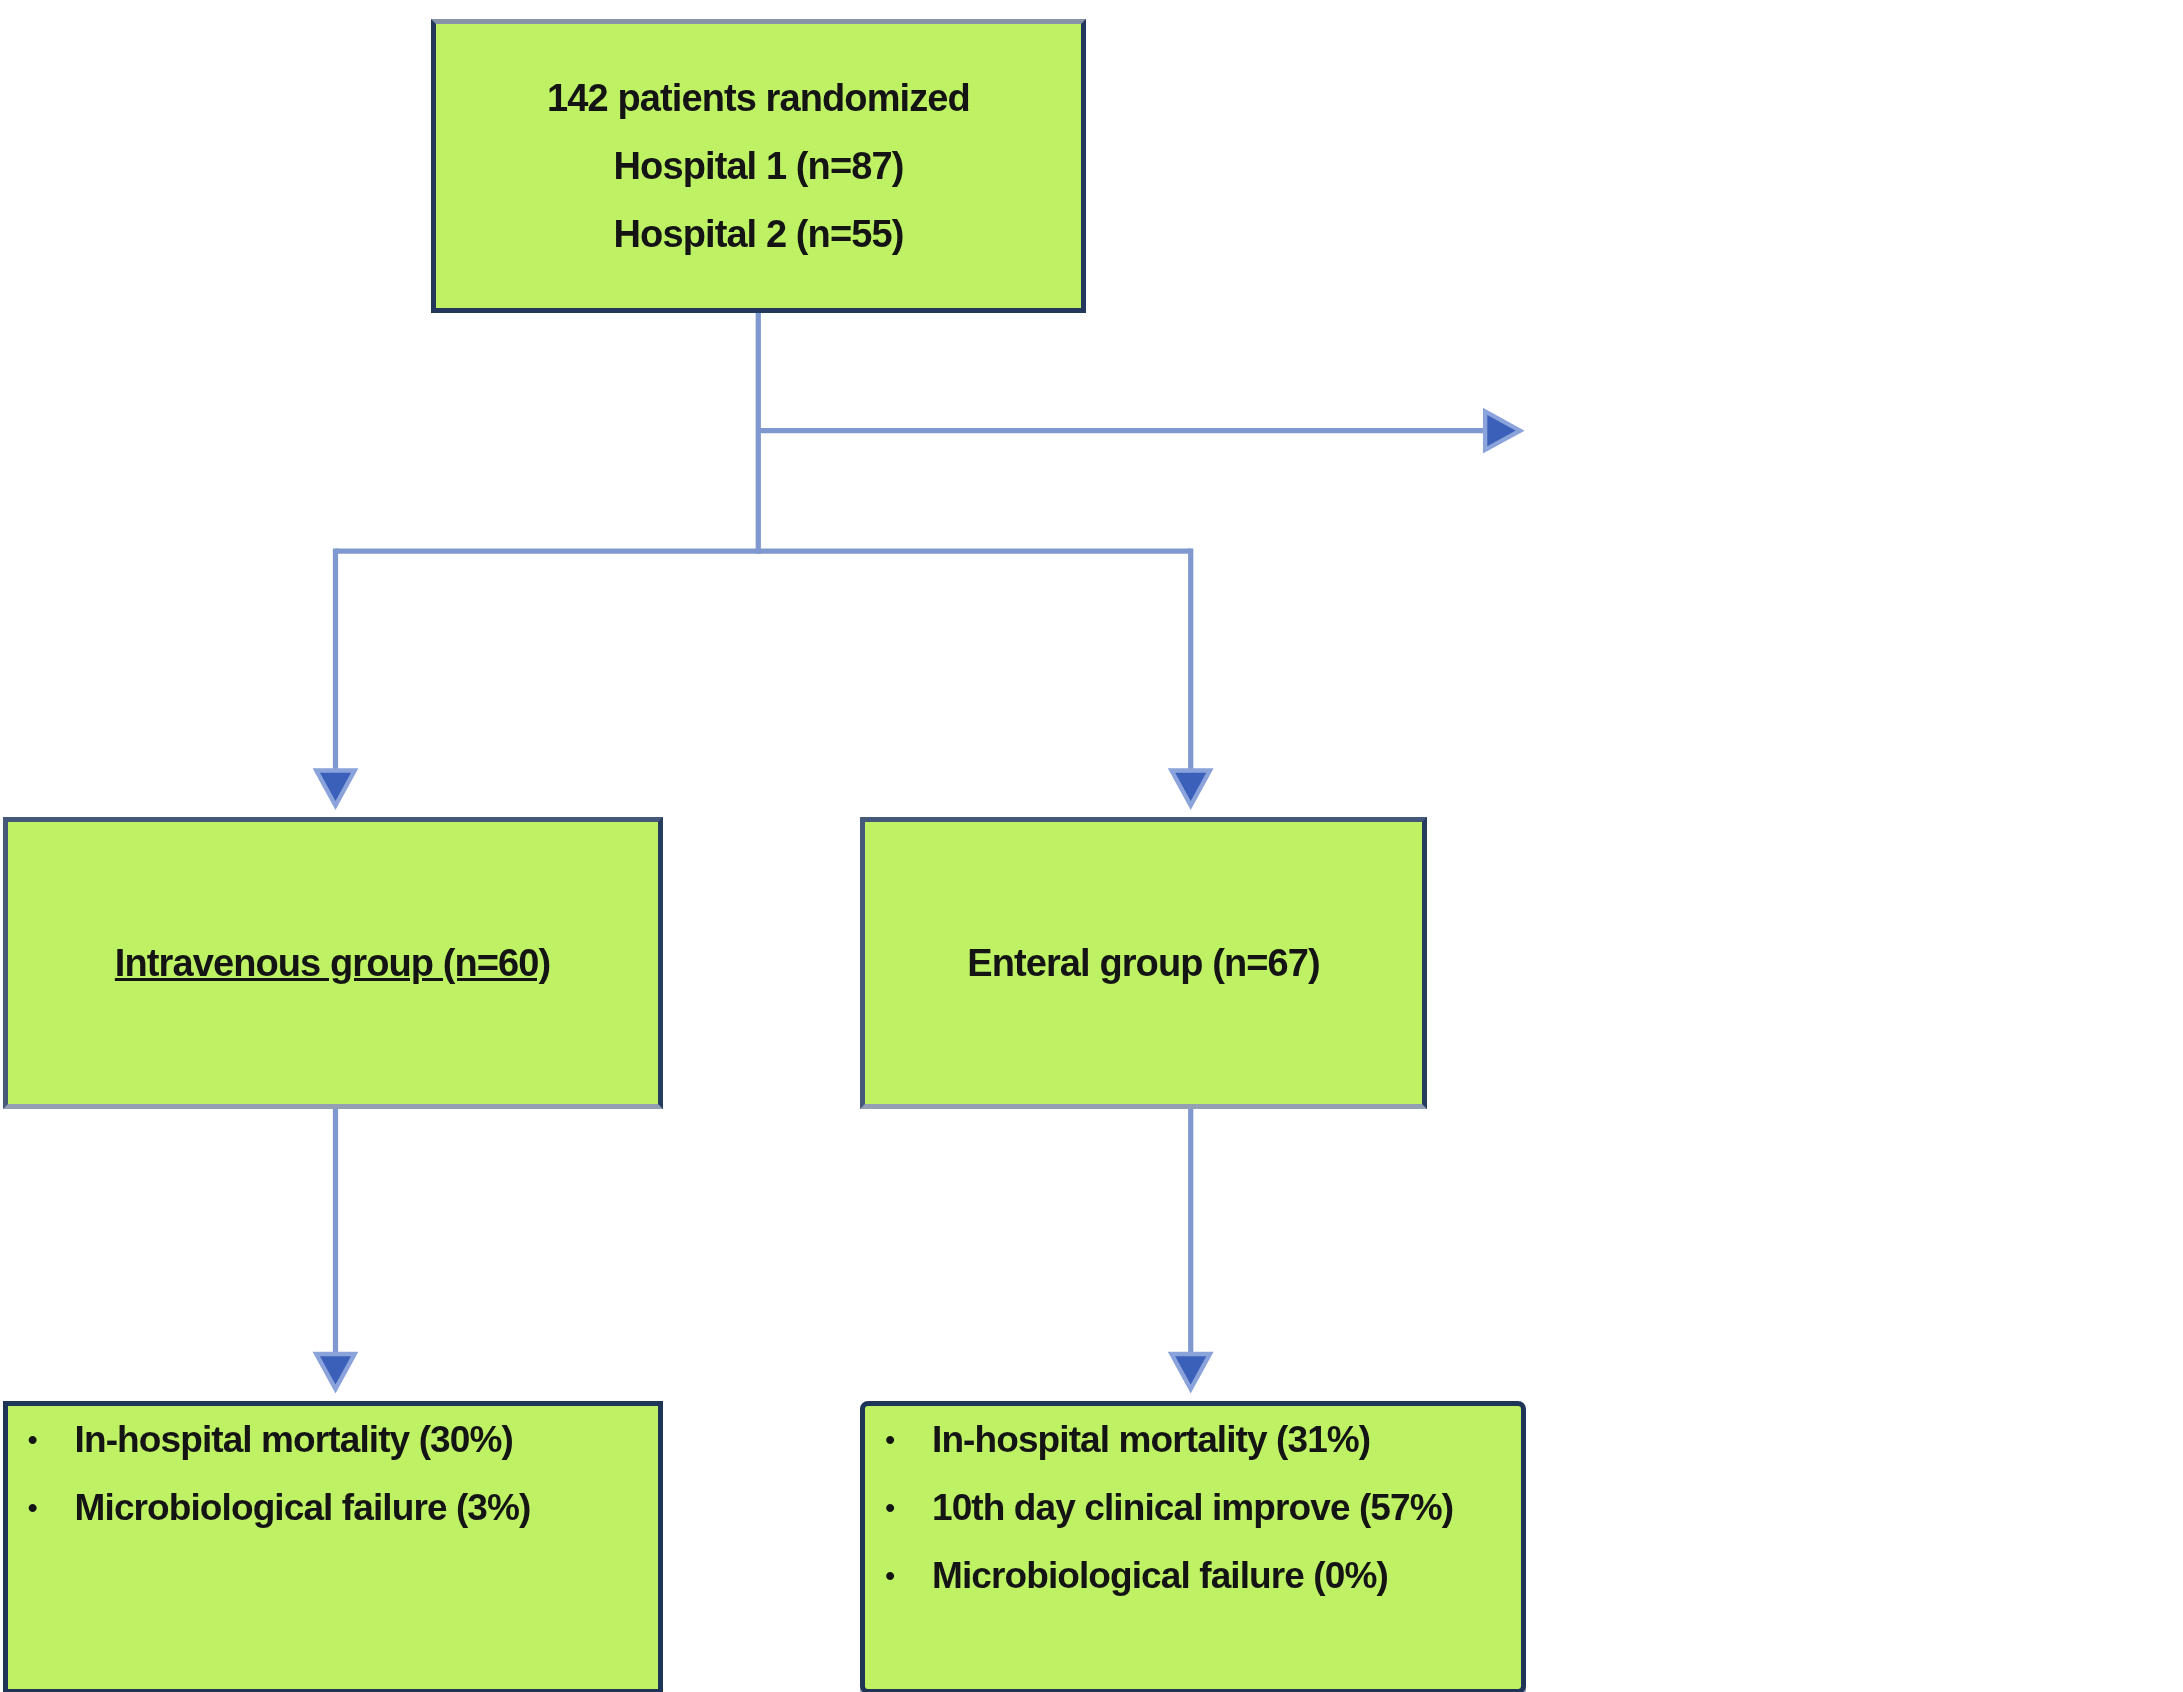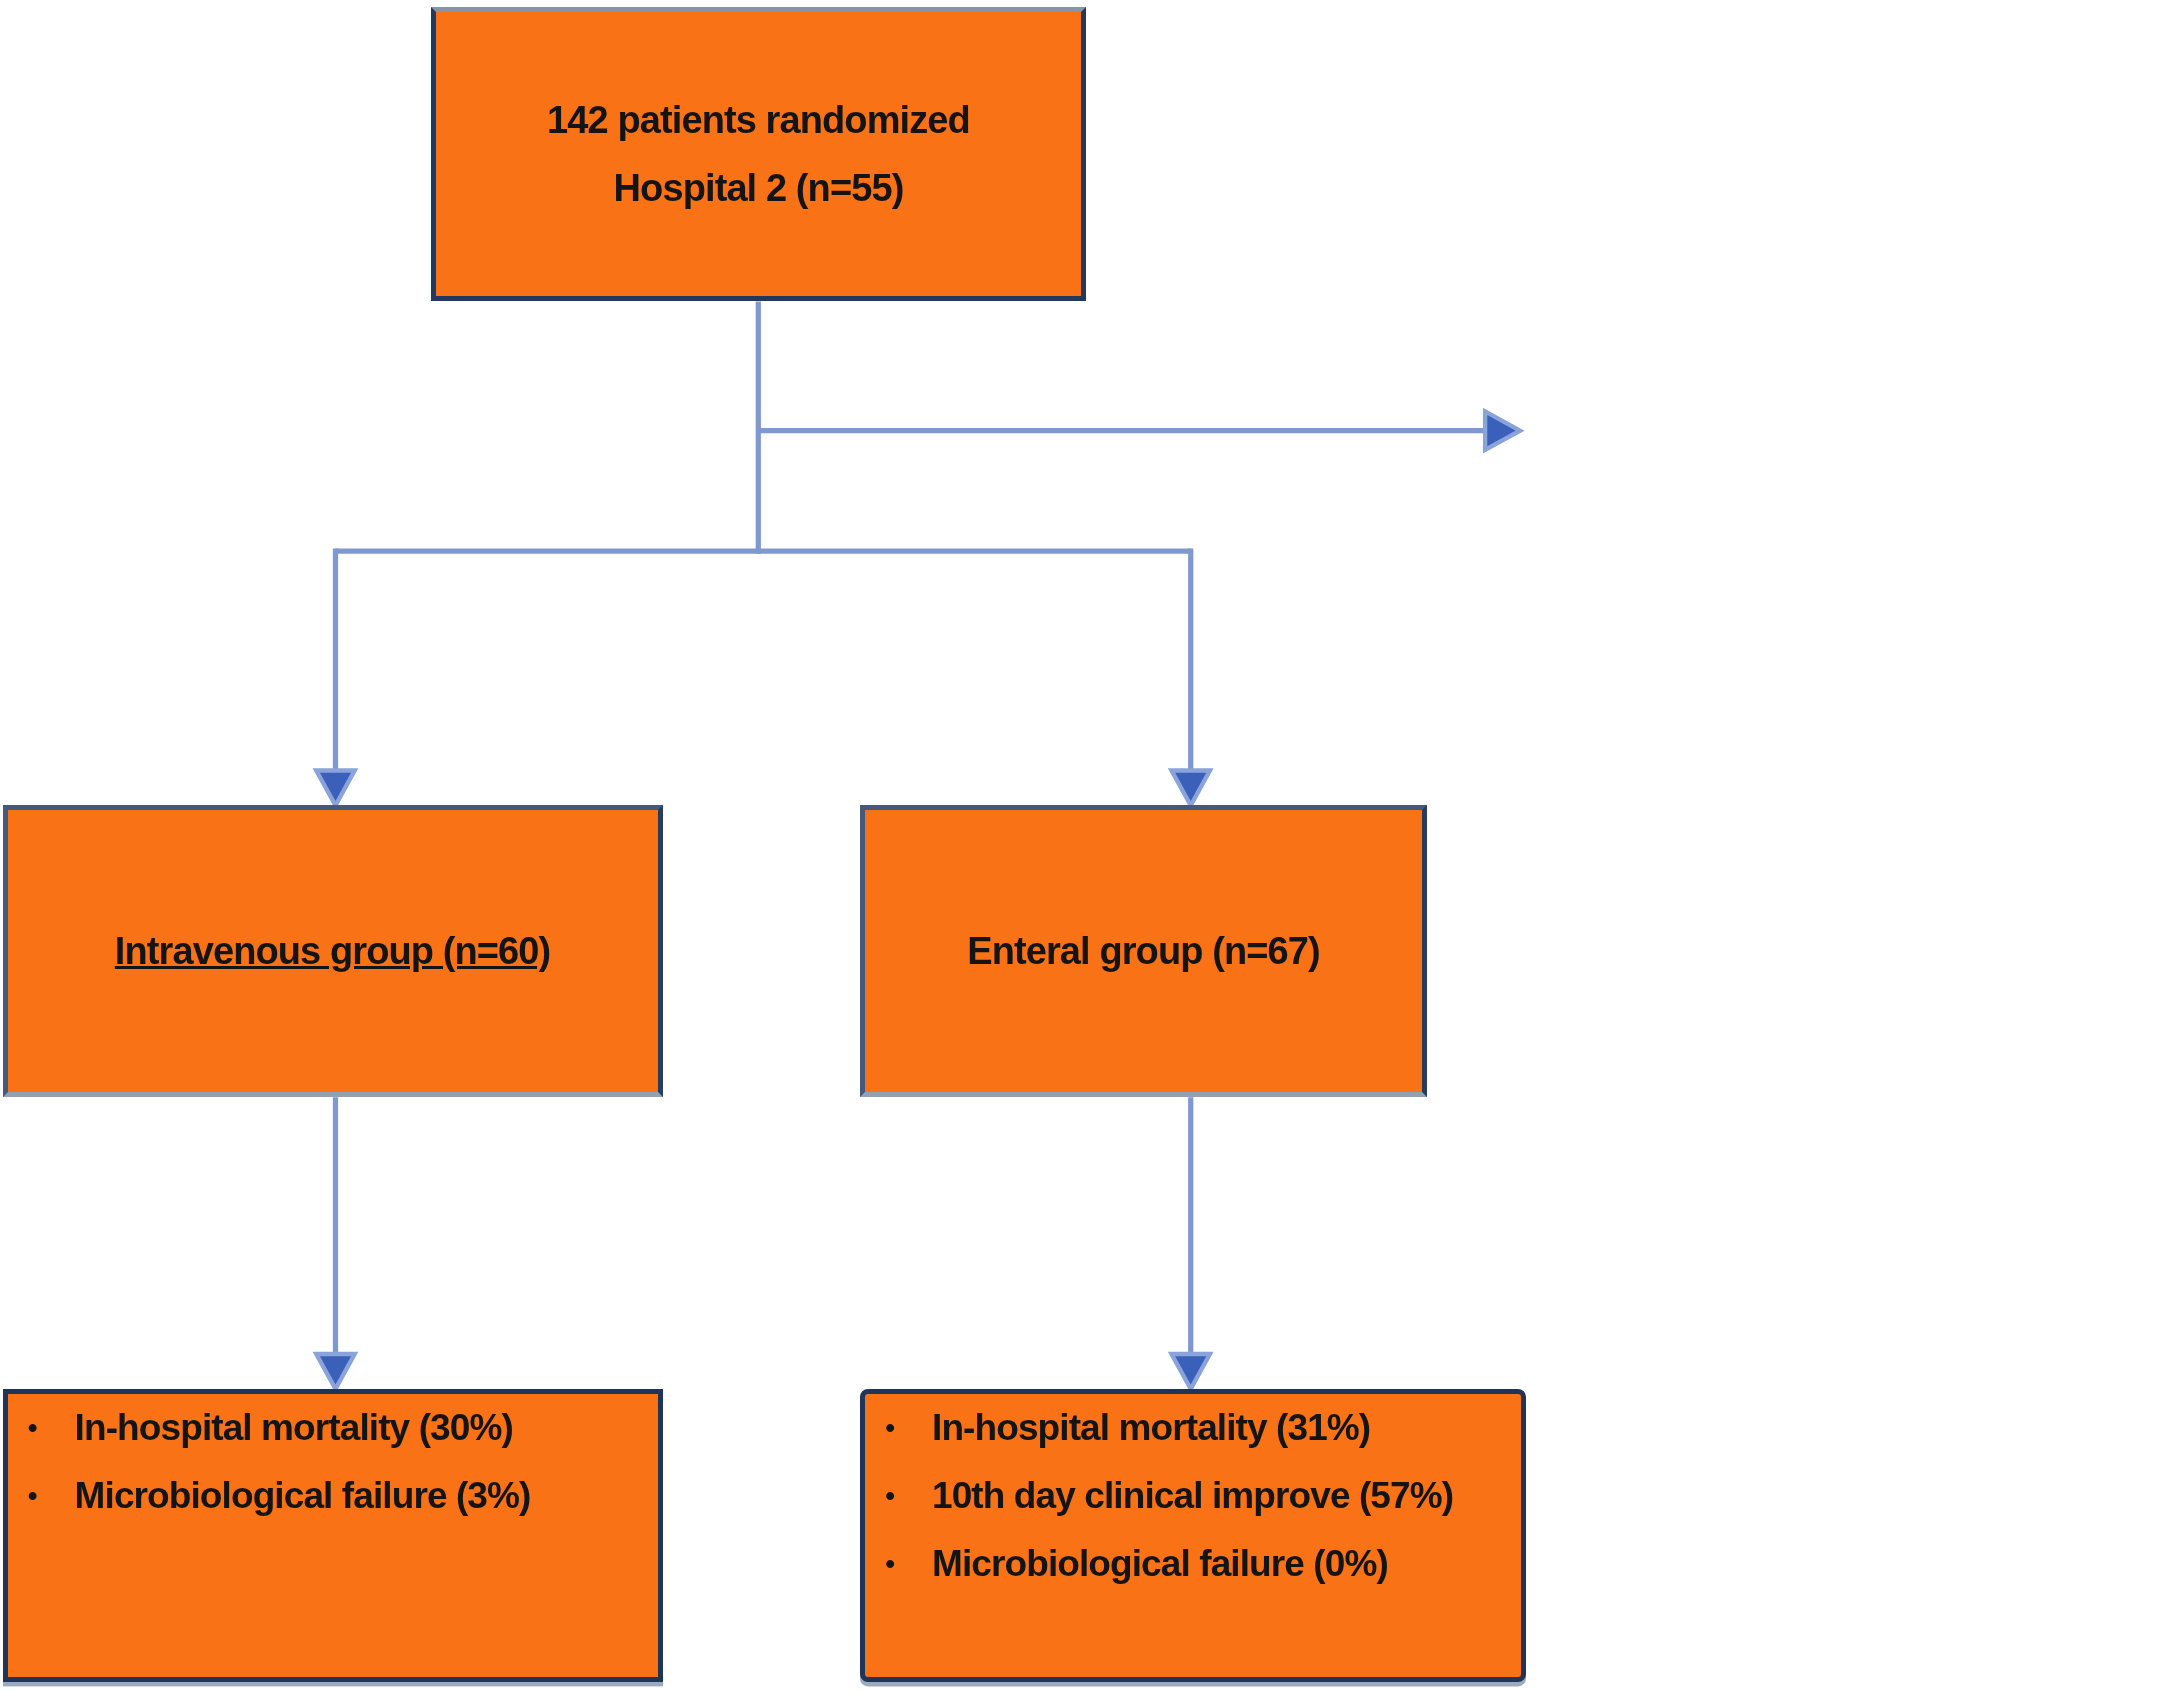--- a/index.html
+++ b/index.html
@@ -21,23 +21,24 @@
     stroke: #7f99d0;
     stroke-width: 6;
   }
   .connectors polygon {
     fill: #3a60ba;
     stroke: #8aa3da;
     stroke-width: 5;
   }
   .box {
     position: absolute;
-    background: #f97316;
+    background: #bef264;
     box-sizing: border-box;
     border: 5.2px solid #2c4165;
+    margin-top: 12px;
   }
   .box-top {
     left: 431px; top: 7px; width: 655px; height: 294px;
     border-color: #22385c;
     border-top-color: #8794a8;
     display: flex; flex-direction: column;
     align-items: center; justify-content: center;
     text-align: center;
   }
   .box-top .tline {
@@ -117,20 +118,21 @@
     <line x1="1363" y1="628" x2="1363" y2="886"></line>
     <polygon points="1341,882 1385,882 1363,922"></polygon>
     <line x1="384" y1="1256" x2="384" y2="1554"></line>
     <polygon points="362,1550 406,1550 384,1590"></polygon>
     <line x1="1363" y1="1256" x2="1363" y2="1554"></line>
     <polygon points="1341,1550 1385,1550 1363,1590"></polygon>
   </svg>
 
   <div class="box box-top">
     <div class="tline">142 patients randomized</div>
+    <div class="tline">Hospital 1 (n=87)</div>
     <div class="tline">Hospital 2 (n=55)</div>
   </div>
 
 
   <div class="box box-group box-iv">
     <div class="glabel">Intravenous group (n=60)</div>
   </div>
 
   <div class="box box-group box-ent">
     <div class="glabel">Enteral group (n=67)</div>

